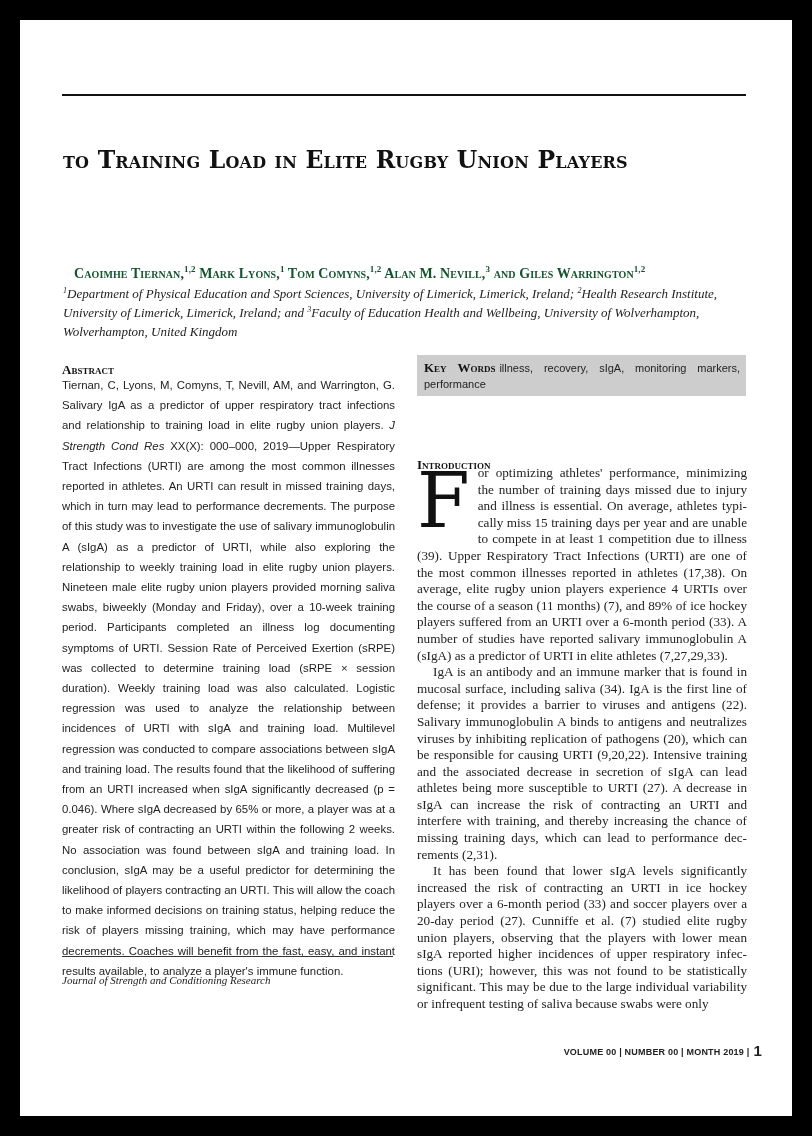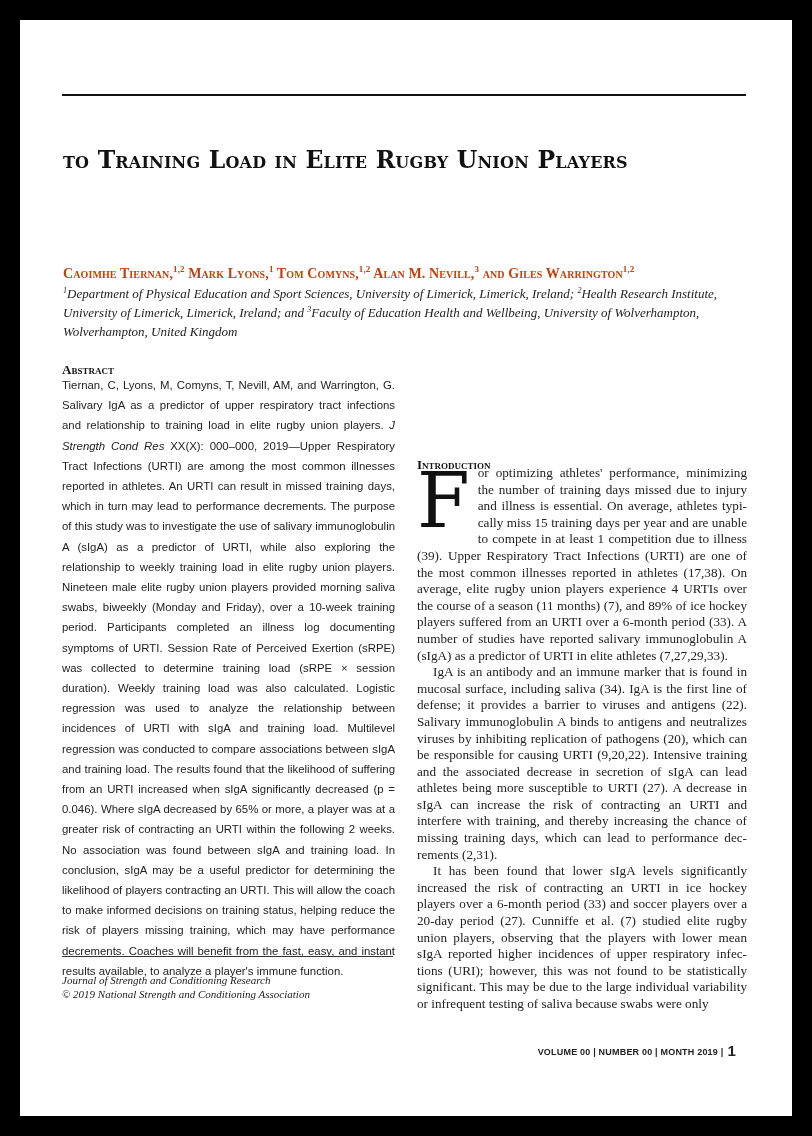--- a/index.html
+++ b/index.html
@@ -29,27 +29,27 @@
     font-weight: bold;
     font-size: 23.5px;
     line-height: 32px;
     color: #111;
     font-variant: small-caps;
     letter-spacing: 0.2px;
   }
   .title .line { display: block; white-space: nowrap; }
   .authors {
     position: absolute;
-    left: 43px; top: 246px;
+    left: 54px; top: 246px;
     width: 720px;
     font-family: "Liberation Serif", serif;
     font-weight: bold;
     font-size: 14px;
     font-variant: small-caps;
-    color: #c2410c;
+    color: #14532d;
     white-space: nowrap;
     letter-spacing: 0.1px;
   }
   .authors sup { font-size: 9px; vertical-align: 6px; line-height: 0; }
   .affil {
     position: absolute;
     left: 43px; top: 264px;
     width: 690px;
     font-family: Liberation Serif, serif;
     font-style: italic;
@@ -141,21 +141,21 @@
     line-height: 62px;
     height: 62px;
     margin: 5px 8px 0 0;
     color: #111;
   }
   .intro p { margin: 0; }
   .intro p.indent { text-indent: 16px; }
 
   .running-foot {
     position: absolute;
-    right: 56px; top: 1022px;
+    right: 30px; top: 1022px;
     font-family: "Liberation Sans", sans-serif;
     font-weight: bold;
     font-size: 9px;
     color: #222;
     white-space: nowrap;
     letter-spacing: 0.2px;
   }
   .running-foot .pg { font-size: 15px; margin-left: 4px; vertical-align: -1px; }
 </style>
 </head>
@@ -178,23 +178,23 @@
   </div>
 
   <div class="affil"><sup>1</sup><span>Department of Physical Education and Sport Sciences, University of Limerick, Limerick, Ireland; </span><sup>2</sup><span>Health Research Institute, University of Limerick, Limerick, Ireland; and </span><sup>3</sup><span>Faculty of Education Health and Wellbeing, University of Wolverhampton, Wolverhampton, United Kingdom</span></div>
 
   <div class="abstract-head">Abstract</div>
   <div class="abstract"><span>Tiernan, C, Lyons, M, Comyns, T, Nevill, AM, and Warrington, G. Salivary IgA as a predictor of upper respiratory tract infections and relationship to training load in elite rugby union players. </span><i>J Strength Cond Res</i><span> XX(X): 000–000, 2019—</span><span>Upper Respiratory Tract Infections (URTI) are among the most com­mon illnesses reported in athletes. An URTI can result in missed training days, which in turn may lead to performance decrements. The purpose of this study was to investigate the use of salivary immunoglobulin A (sIgA) as a predictor of URTI, while also exploring the relationship to weekly training load in elite rugby union players. Nineteen male elite rugby union play­ers provided morning saliva swabs, biweekly (Monday and Fri­day), over a 10-week training period. Participants completed an illness log documenting symptoms of URTI. Session Rate of Perceived Exertion (sRPE) was collected to determine training load (sRPE × session duration). Weekly training load was also calculated. Logistic regression was used to analyze the rela­tionship between incidences of URTI with sIgA and training load. Multilevel regression was conducted to compare associ­ations between sIgA and training load. The results found that the likelihood of suffering from an URTI increased when sIgA significantly decreased (p = 0.046). Where sIgA decreased by 65% or more, a player was at a greater risk of contracting an URTI within the following 2 weeks. No association was found between sIgA and training load. In conclusion, sIgA may be a useful predictor for determining the likelihood of players con­tracting an URTI. This will allow the coach to make informed decisions on training status, helping reduce the risk of players missing training, which may have performance decrements. Coaches will benefit from the fast, easy, and instant results available, to analyze a player's immune function.</span></div>
 
   <div class="foot-rule"></div>
   <div class="footnotes">
     <span class="fn-line it tight gap">Journal of Strength and Conditioning Research</span>
-    <span class="fn-line it tight">© 2019 National Strength and Conditioning Association</span>
   </div>
 
+  <div class="keywords"><span class="kw-label">Key Words</span><span>illness, recovery, sIgA, monitoring markers, performance</span></div>
 
   <div class="intro-head">Introduction</div>
   <div class="intro">
     <p><span class="dropcap">F</span><span>or optimizing athletes' performance, minimizing the number of training days missed due to injury and illness is essential. On average, athletes typi­cally miss 15 training days per year and are unable to compete in at least 1 competition due to illness (39). Upper Respiratory Tract Infections (URTI) are one of the most common illnesses reported in athletes (17,38). On aver­age, elite rugby union players experience 4 URTIs over the course of a season (11 months) (7), and 89% of ice hockey players suffered from an URTI over a 6-month period (33). A number of studies have reported salivary immunoglobulin A (sIgA) as a predictor of URTI in elite athletes (7,27,29,33).</span></p>
     <p class="indent">IgA is an antibody and an immune marker that is found in mucosal surface, including saliva (34). IgA is the first line of defense; it provides a barrier to viruses and antigens (22). Salivary immunoglobulin A binds to antigens and neutralizes viruses by inhibiting replication of pathogens (20), which can be responsible for causing URTI (9,20,22). Intensive training and the associated decrease in secretion of sIgA can lead athletes being more susceptible to URTI (27). A decrease in sIgA can increase the risk of contracting an URTI and interfere with training, and thereby increasing the chance of missing training days, which can lead to performance dec­rements (2,31).</p>
     <p class="indent">It has been found that lower sIgA levels significantly increased the risk of contracting an URTI in ice hockey players over a 6-month period (33) and soccer players over a 20-day period (27). Cunniffe et al. (7) studied elite rugby union players, observing that the players with lower mean sIgA reported higher incidences of upper respiratory infec­tions (URI); however, this was not found to be statistically significant. This may be due to the large individual variability or infrequent testing of saliva because swabs were only</p>
   </div>
 
   <div class="running-foot"><span>VOLUME 00 | NUMBER 00 | MONTH 2019 |</span><span class="pg">1</span></div>
 

